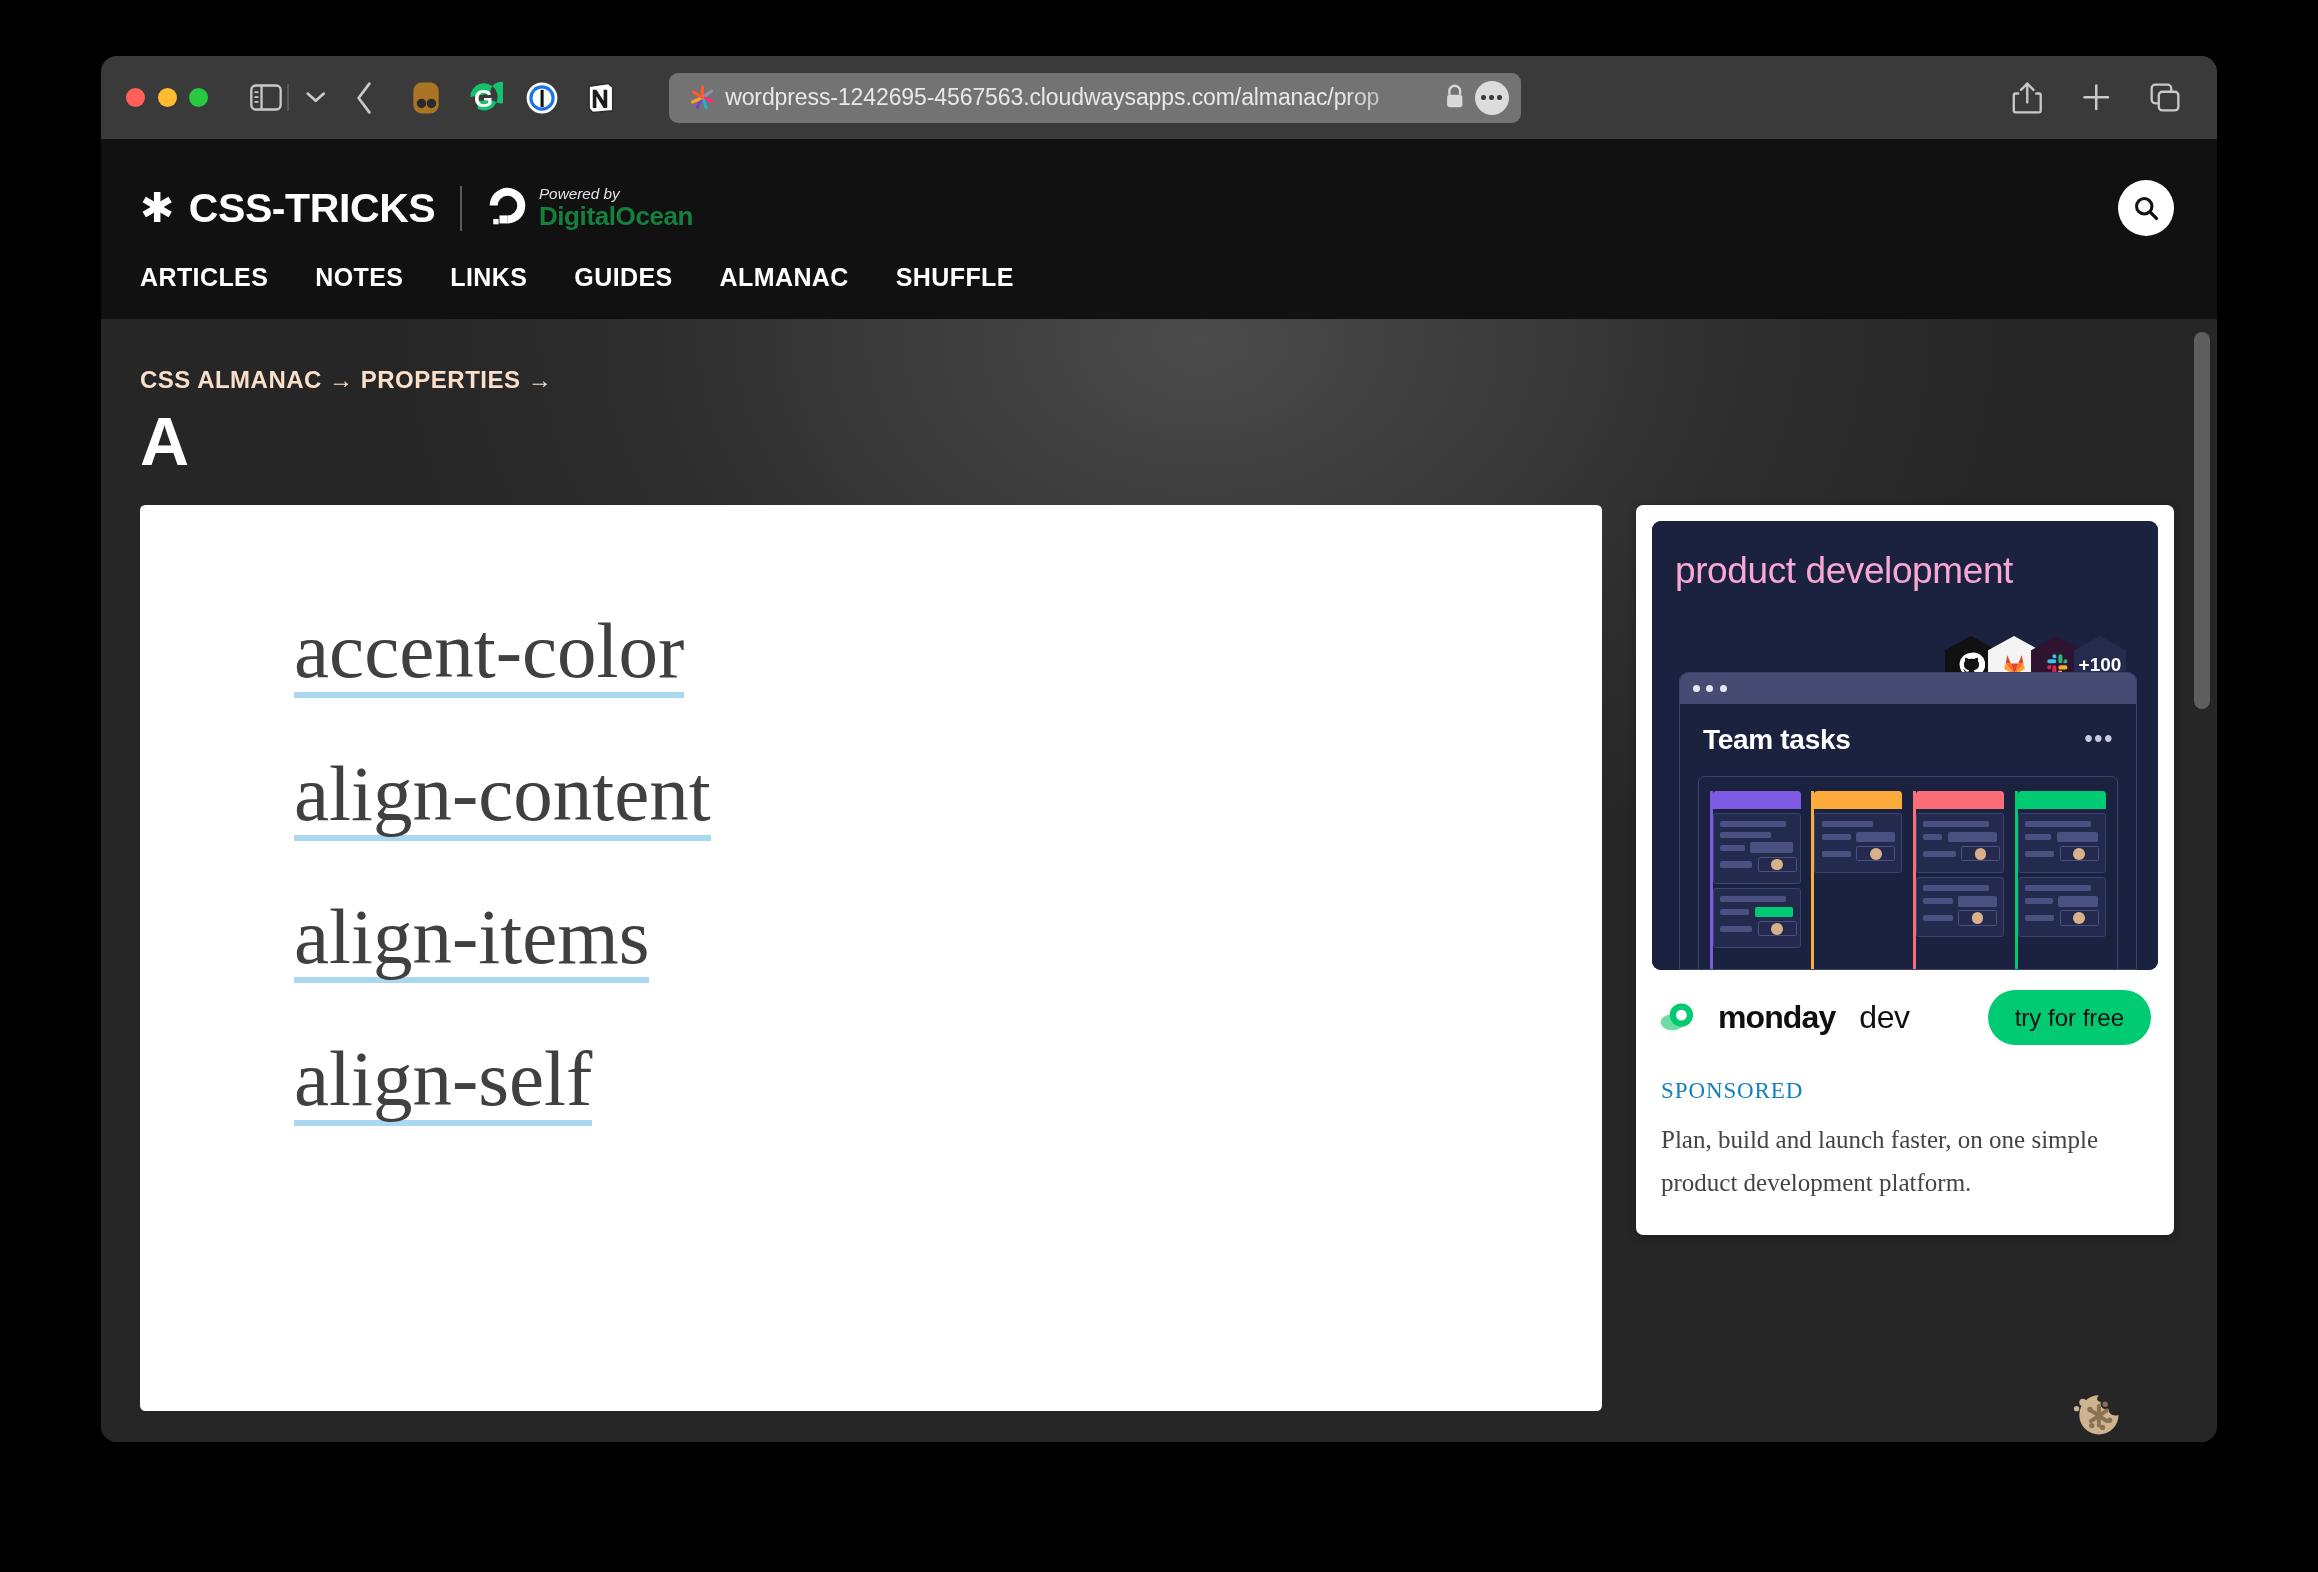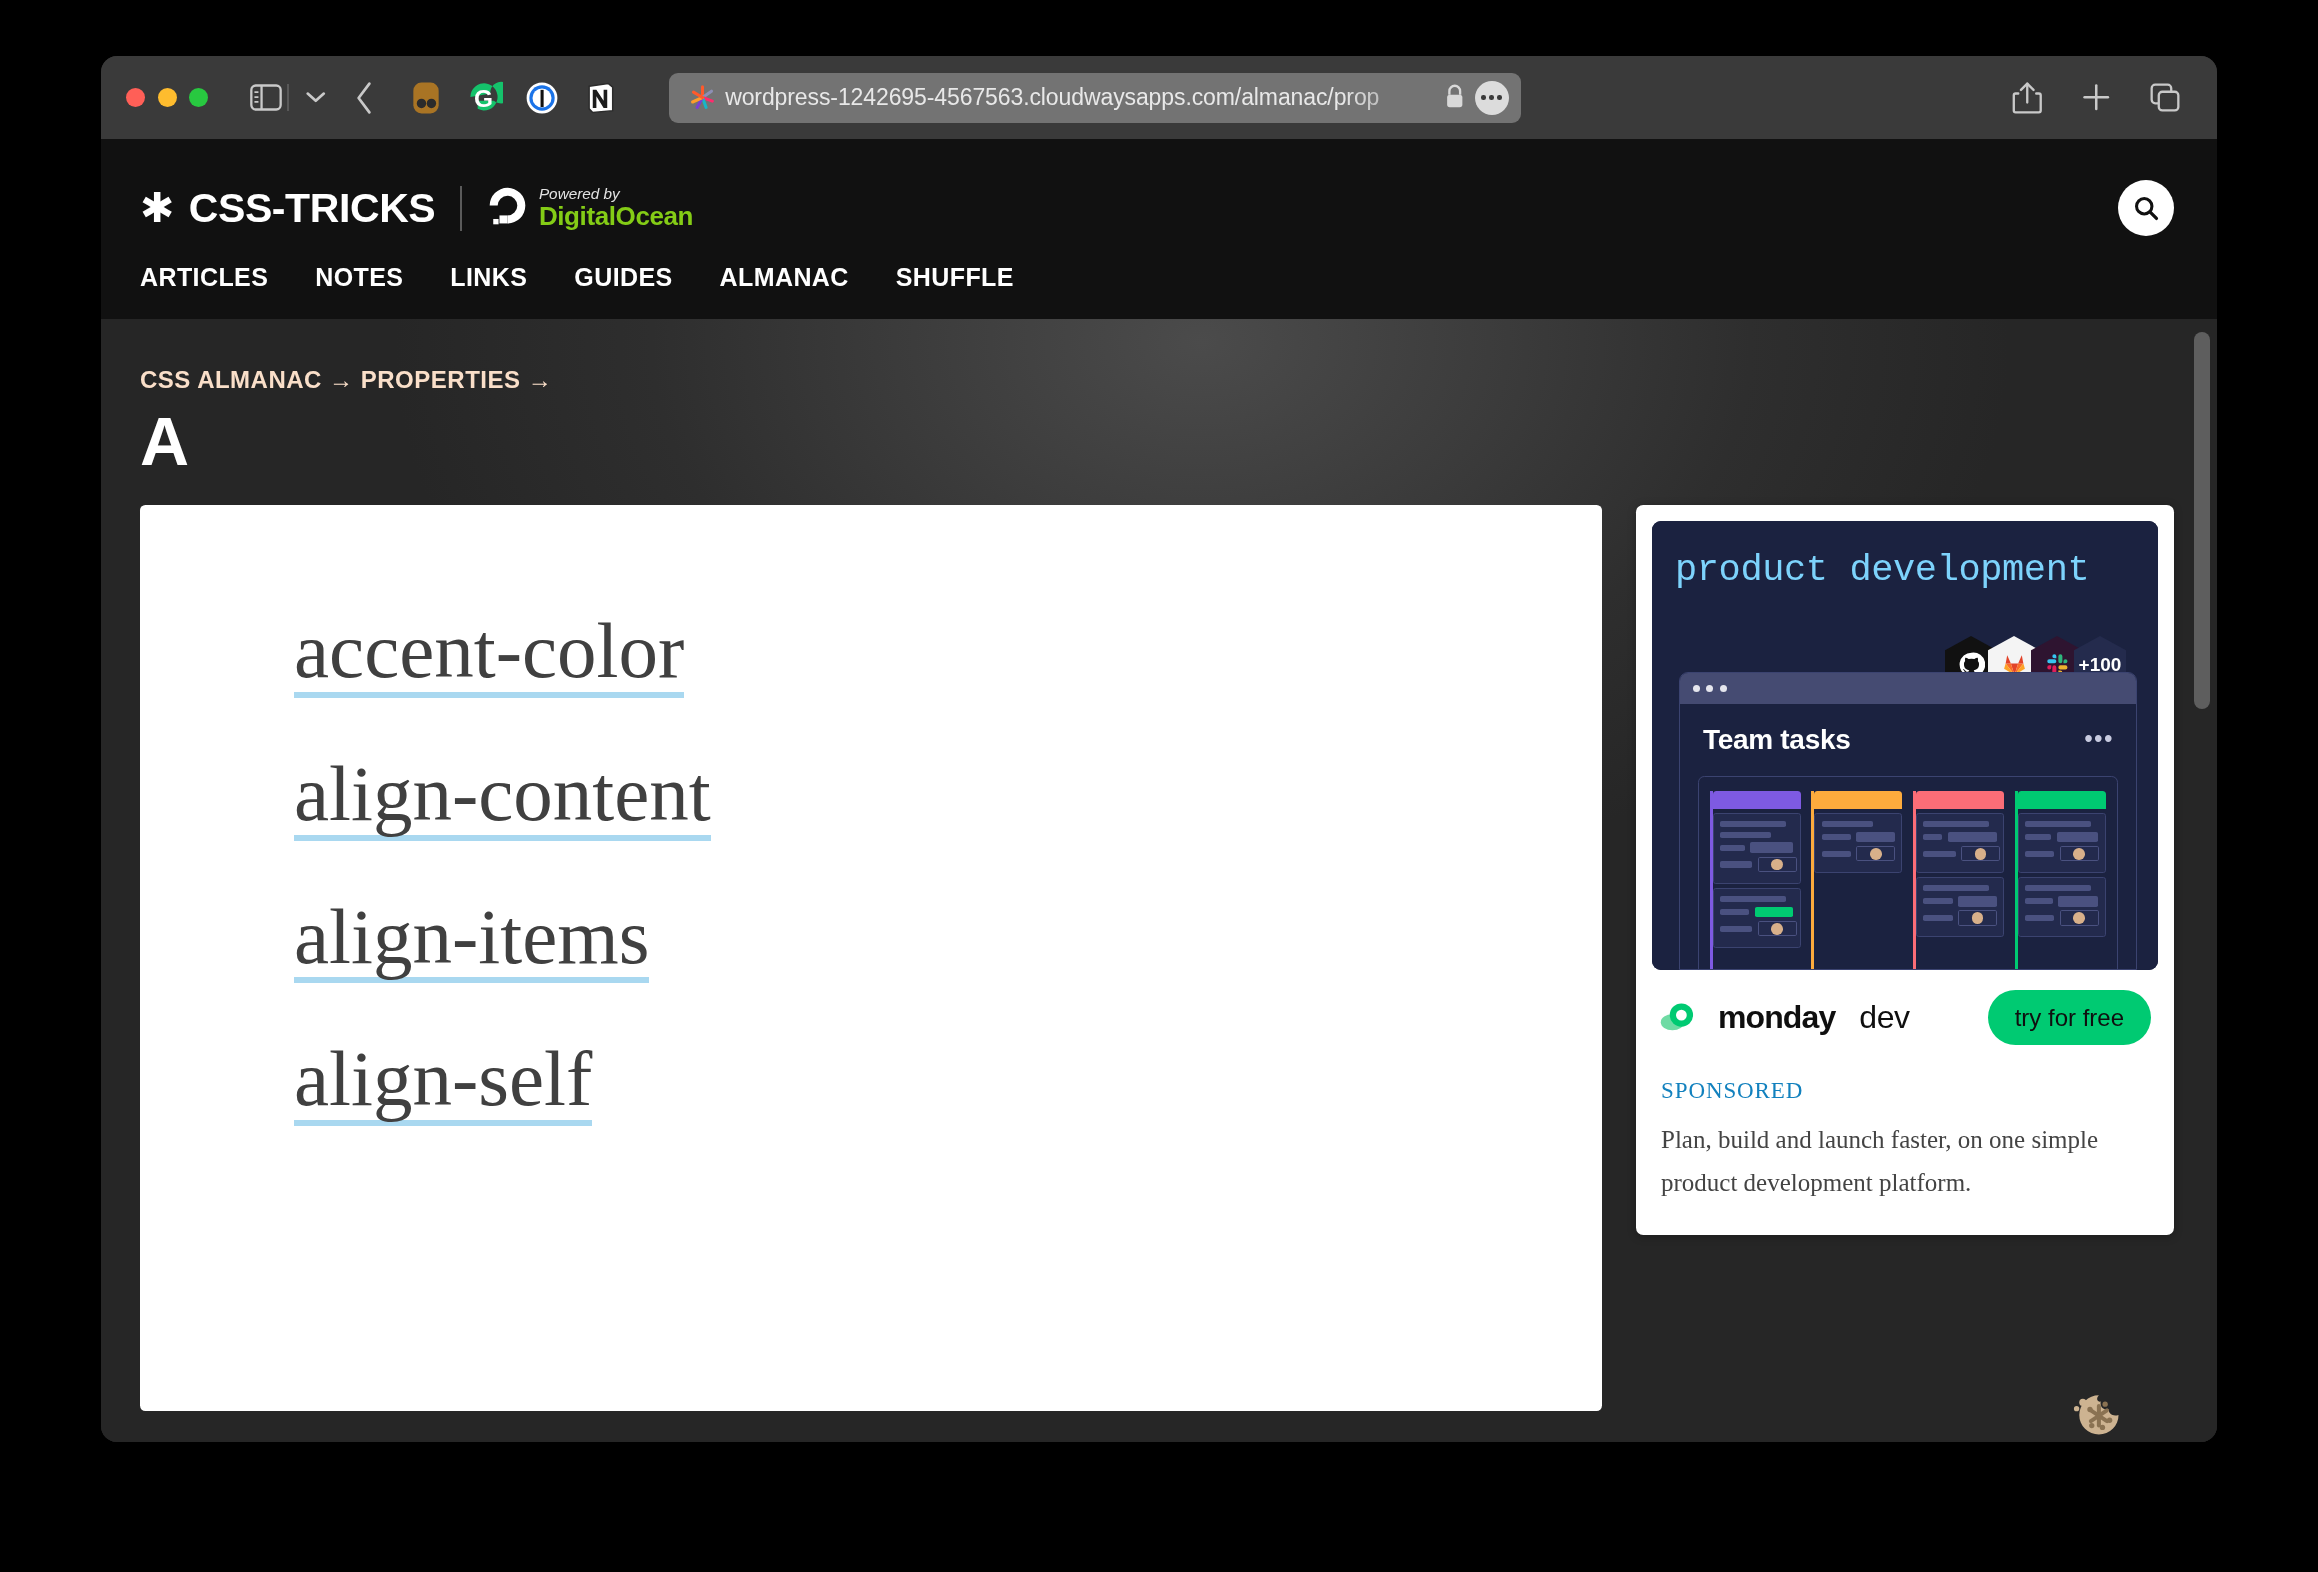--- a/index.html
+++ b/index.html
@@ -104,21 +104,21 @@
   #logo-asterisk { font-size: 41px; color: #ffffff; line-height: 1; margin-right: 14.4px; font-weight: 400; }
   #logo-wordmark {
     color: #ffffff; font-size: 41px; font-weight: 700;
     letter-spacing: -0.4px;
   }
   #logo-sep { width: 1.8px; height: 45px; background: #5b5b5b; margin: 0 25px; }
   #do-logo { display: flex; align-items: center; gap: 10.8px; }
   #do-mark { flex: 0 0 auto; }
   #do-text { display: flex; flex-direction: column; justify-content: center; }
   #do-powered { color: #e3e3e3; font-size: 15.3px; font-style: italic; line-height: 1.1; }
-  #do-name { color: #84cc16; font-size: 26px; font-weight: 700; letter-spacing: -0.4px; line-height: 1.05; }
+  #do-name { color: #15803d; font-size: 26px; font-weight: 700; letter-spacing: -0.4px; line-height: 1.05; }
 
   #search-button {
     margin-left: auto;
     width: 56px; height: 56px; border-radius: 50%;
     background: #ffffff;
     display: flex; align-items: center; justify-content: center;
     border: none; cursor: pointer;
   }
 
   
@@ -213,21 +213,21 @@
     background: #1b2240;
   }
   #ad-dark {
     background: #1b2240;
     padding: 29px 23px 0 23px;
     height: 449px;
     position: relative;
     overflow: hidden;
   }
   #ad-headline-1 { color: #ffffff; font-size: 37px; line-height: 1.13; font-weight: 500; letter-spacing: -0.4px;}
-  #ad-headline-2 { color: #7dd3fc; font-size: 37px; line-height: 1.13; font-weight: 500; letter-spacing: -0.4px; font-family: Liberation Mono, monospace;}
+  #ad-headline-2 { color: #f9a8d4; font-size: 37px; line-height: 1.13; font-weight: 500; letter-spacing: -0.4px;}
 
   #ad-hexrow {
     position: absolute;
     right: 32px; top: 115px;
     display: flex; align-items: center;
   }
   .hex {
     width: 52px; height: 57px;
     clip-path: polygon(50% 0%, 100% 25%, 100% 75%, 50% 100%, 0% 75%, 0% 25%);
     display: flex; align-items: center; justify-content: center;

